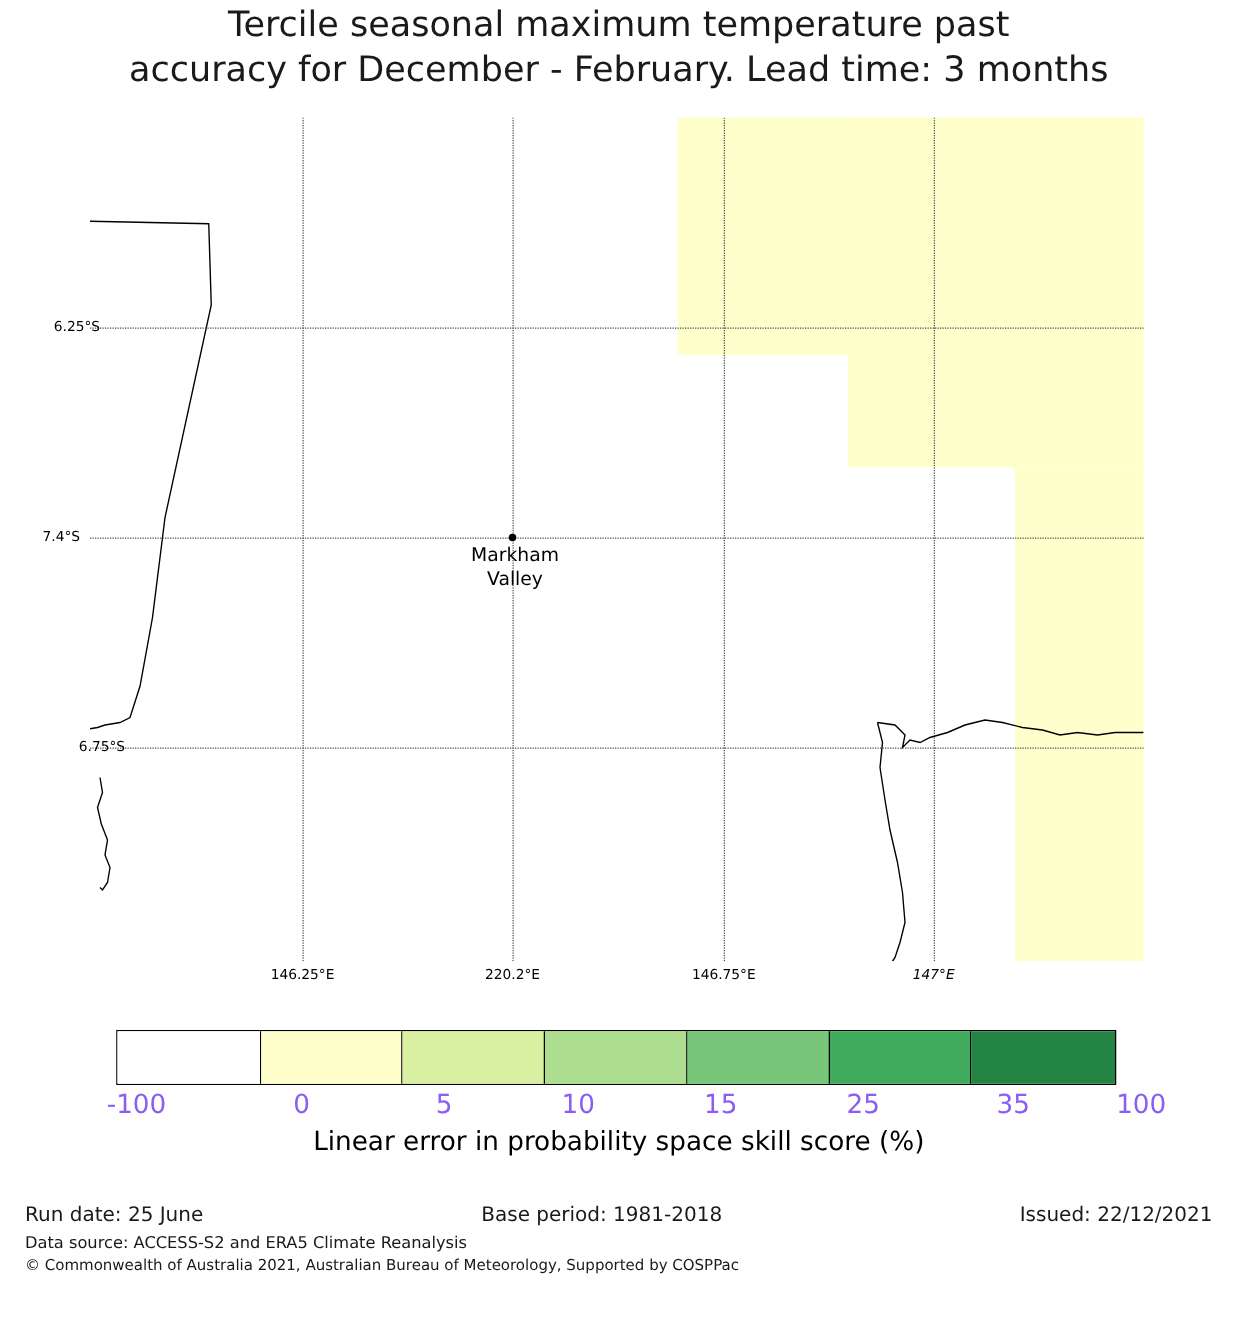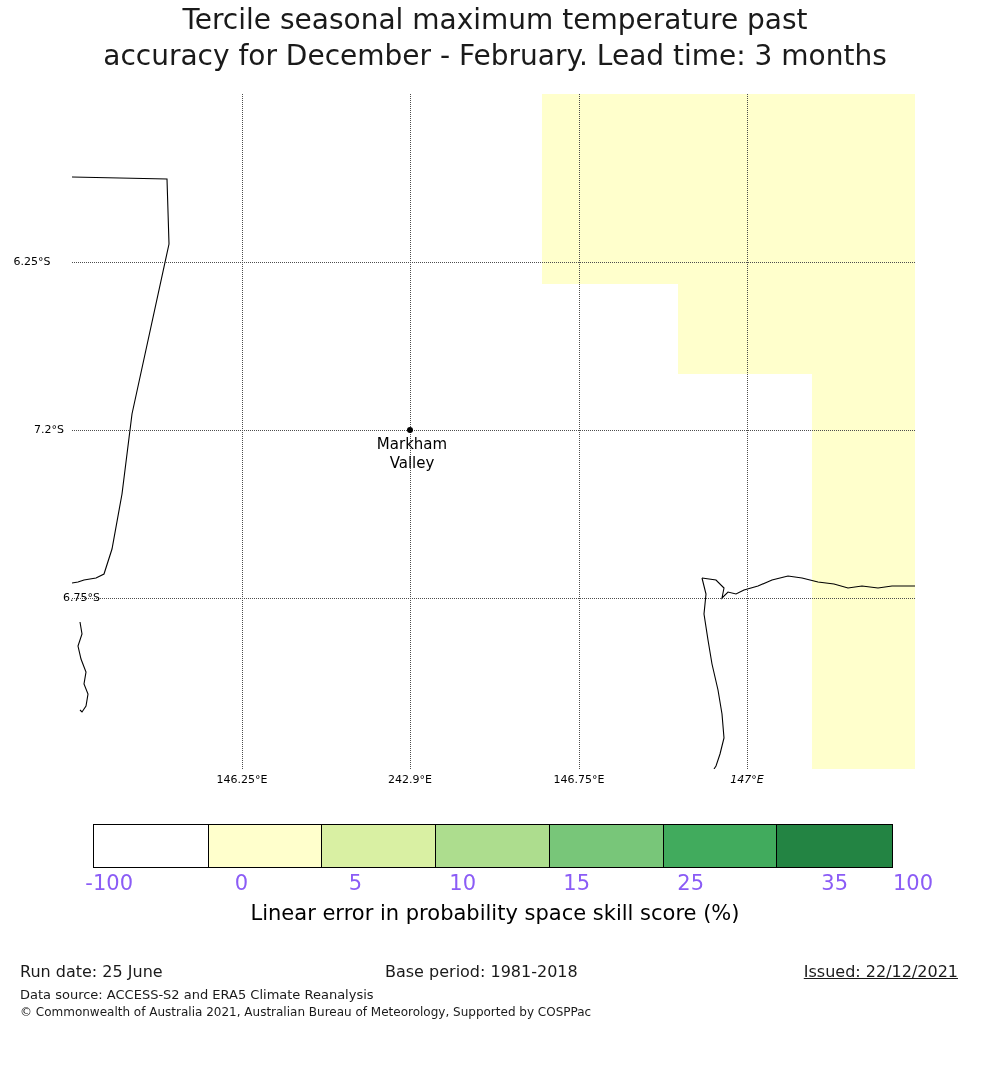--- a/index.html
+++ b/index.html
@@ -147,21 +147,21 @@
     position: absolute;
     left: 20px;
     top: 962px;
     width: 950px;
     height: 22px;
     font-size: 16px;
     color: #1a1a1a;
   }
   #footer-run { position: absolute; left: 0; top: 0; }
   #footer-base { position: absolute; left: 365px; top: 0; }
-  #footer-issued { position: absolute; right: 12px; top: 0; text-decoration: underline; }
+  #footer-issued { position: absolute; right: 0; top: 0; }
 
   #footer-src {
     position: absolute;
     left: 20px;
     top: 987px;
     font-size: 13px;
     color: #1a1a1a;
   }
   #footer-copy {
     position: absolute;
@@ -210,46 +210,46 @@
   <div class="gridline-h" style="top:504px;"></div>
 
   <div id="city-marker" style="left:335px; top:333px;"></div>
 </div>
 
 <div id="map-frame"></div>
 
 <div id="city-label" style="left:338px; top:435px; width:148px;">Markham
 Valley</div>
 
-<div class="ytick" style="left:0px; top:255px; width:64px;text-align:center;">6.25°S</div>
-<div class="ytick" style="left:0px; top:423px; width:64px;">7.2°S</div>
+<div class="ytick" style="left:16px; top:255px; width:64px;">6.25°S</div>
+<div class="ytick" style="left:0px; top:423px; width:64px;">7.4°S</div>
 <div class="ytick" style="left:0px; top:591px; width:64px;padding-left:36px;">6.75°S</div>
 
 <div class="xtick" style="left:192px; top:773px; width:100px;">146.25°E</div>
-<div class="xtick" style="left:360px; top:773px; width:100px;">242.9°E</div>
+<div class="xtick" style="left:360px; top:773px; width:100px;">220.2°E</div>
 <div class="xtick" style="left:529px; top:773px; width:100px;">146.75°E</div>
 <div class="xtick" style="left:697px; top:773px; width:100px;font-style:italic;">147°E</div>
 
 <div id="colorbar">
   <div class="cb-seg" style="width:115px; background:#ffffff;"></div>
   <div class="cb-seg" style="width:114px; background:#ffffcc;"></div>
   <div class="cb-seg" style="width:114px; background:#d9f0a3;"></div>
   <div class="cb-seg" style="width:114px; background:#addd8e;"></div>
   <div class="cb-seg" style="width:114px; background:#78c679;"></div>
   <div class="cb-seg" style="width:114px; background:#41ab5d;"></div>
   <div class="cb-seg" style="width:115px; background:#238443;"></div>
 </div>
 
 <div class="cb-tick-label" style="left:53px; width:80px;">-100</div>
 <div class="cb-tick-label" style="left:168px; width:80px;">0</div>
 <div class="cb-tick-label" style="left:282px; width:80px;">5</div>
 <div class="cb-tick-label" style="left:396px; width:80px;">10</div>
 <div class="cb-tick-label" style="left:510px; width:80px;">15</div>
 <div class="cb-tick-label" style="left:624px; width:80px;">25</div>
-<div class="cb-tick-label" style="left:768px; width:80px;">35</div>
+<div class="cb-tick-label" style="left:744px; width:80px;">35</div>
 <div class="cb-tick-label" style="left:853px; width:80px;">100</div>
 
 <div id="cb-title">Linear error in probability space skill score (%)</div>
 
 <div id="footer-row">
   <span id="footer-run">Run date: 25 June</span>
   <span id="footer-base">Base period: 1981-2018</span>
   <span id="footer-issued">Issued: 22/12/2021</span>
 </div>
 <div id="footer-src">Data source: ACCESS-S2 and ERA5 Climate Reanalysis</div>

